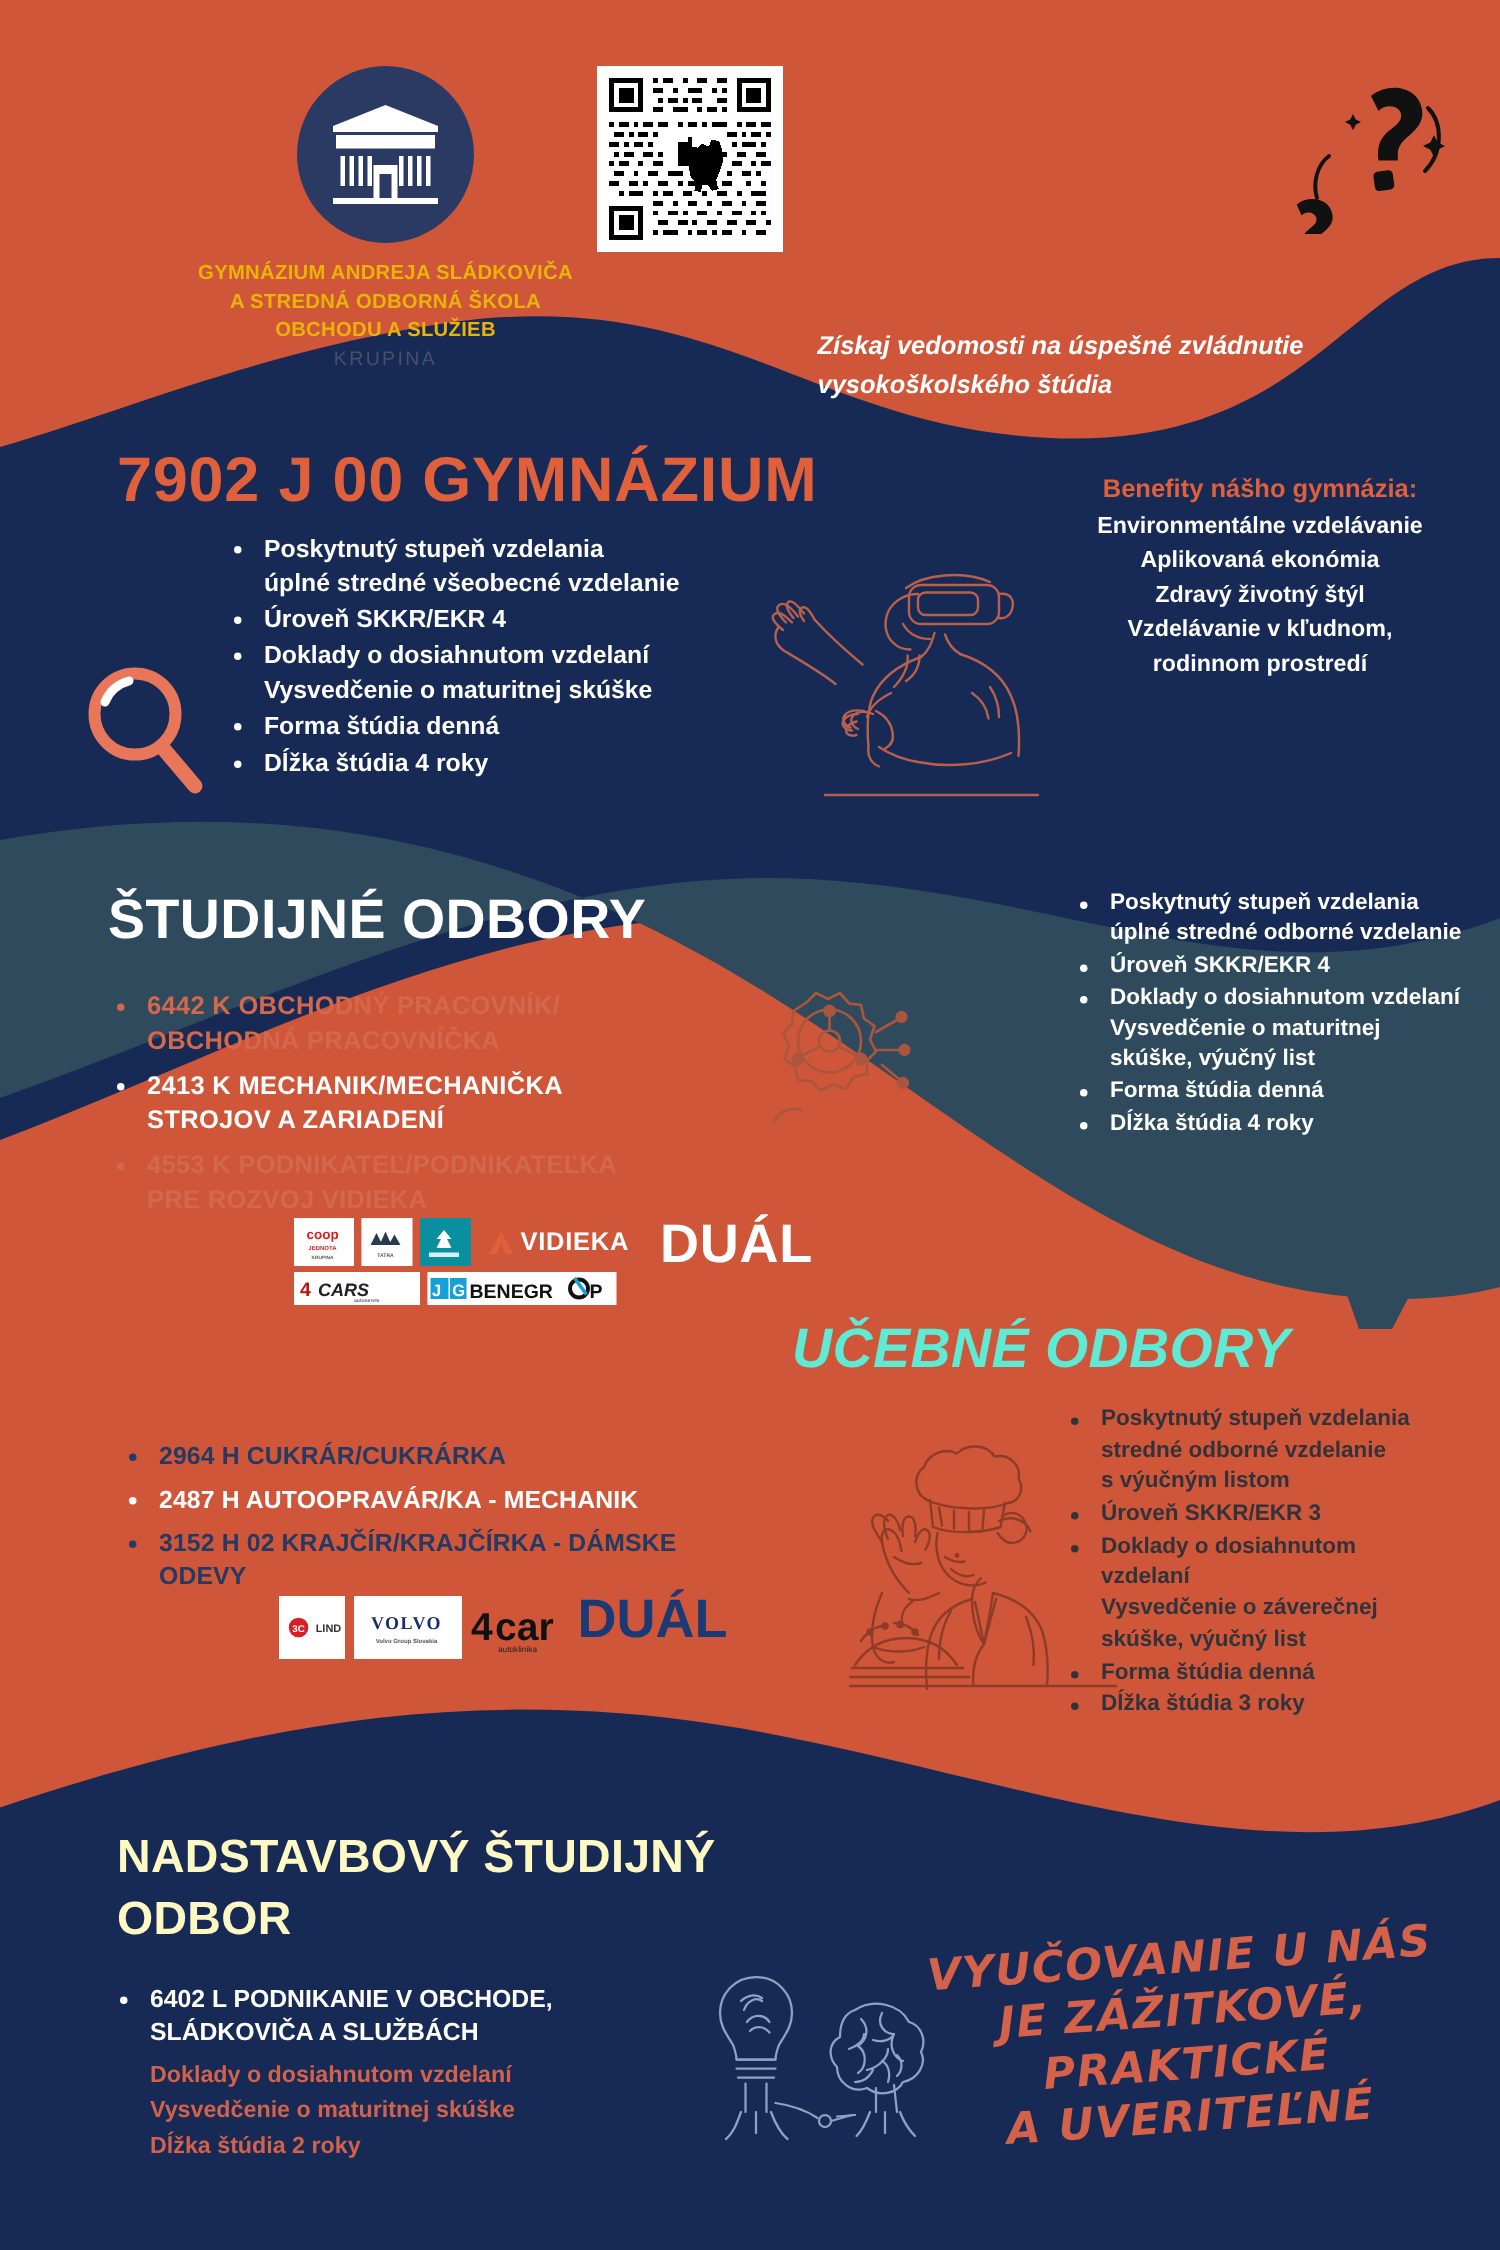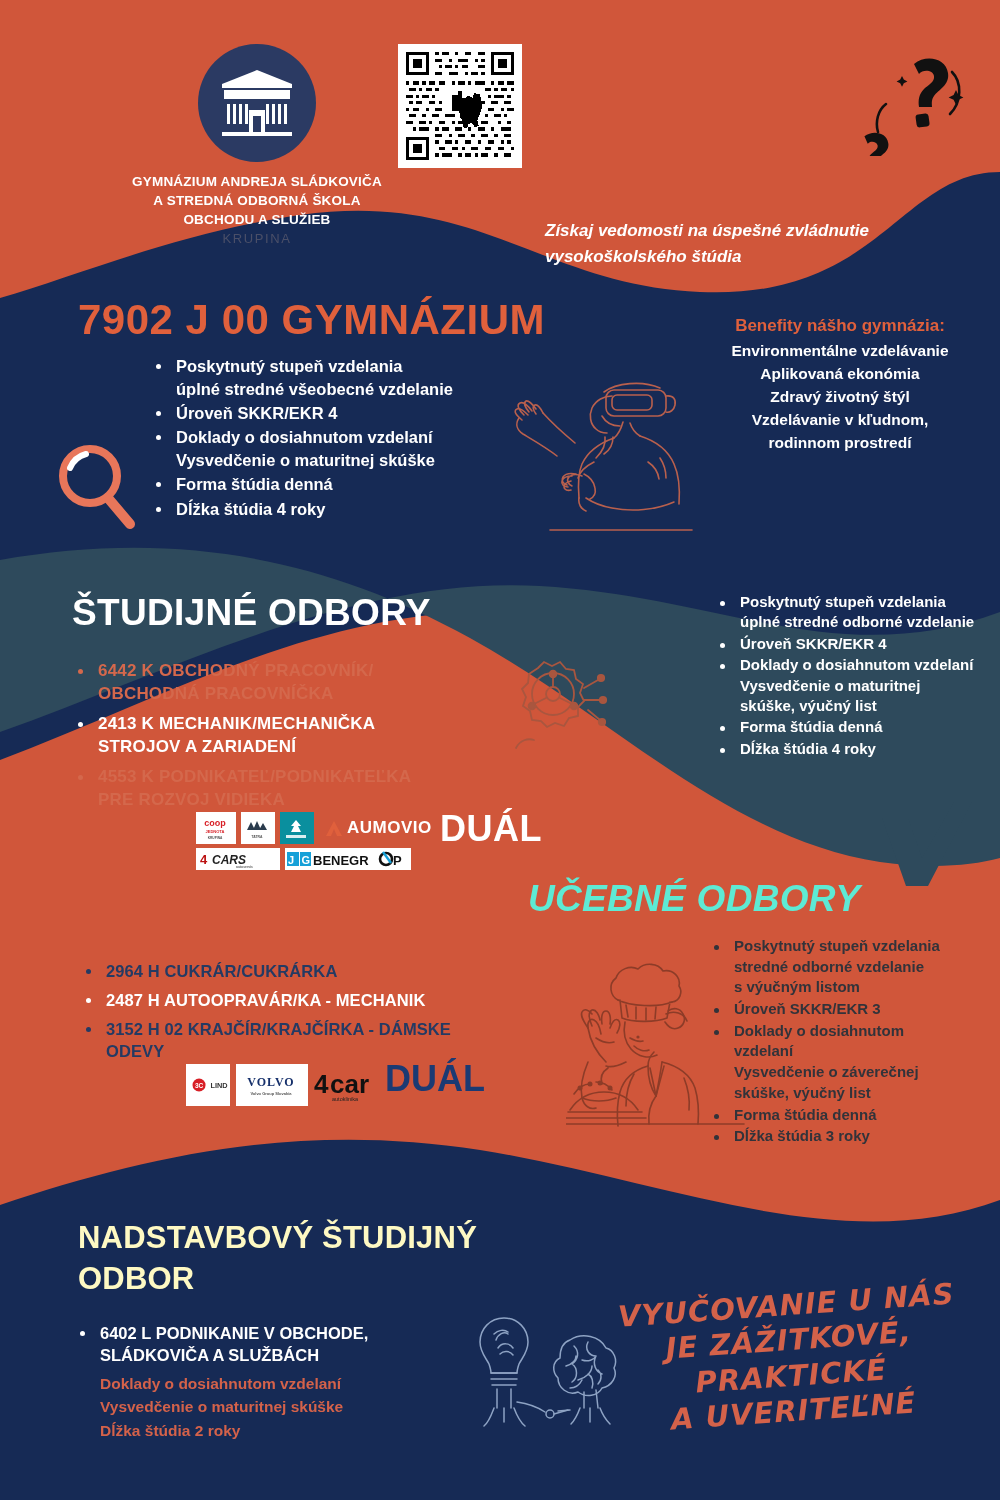--- a/index.html
+++ b/index.html
@@ -15,21 +15,21 @@
   .layer { position:absolute; z-index:5; }
 
   
   #logo-block { left:132px; top:44px; width:250px; text-align:center; }
   .logo-circle {
     width:118px; height:118px; border-radius:50%;
     background:#2b3a63; margin:0 auto 10px auto;
     display:flex; align-items:center; justify-content:center;
   }
   .school-name {
-    color:#ffffff; font-weight:bold; font-size:13.5px;
+    color:#eab308; font-weight:bold; font-size:13.5px;
     line-height:1.42; letter-spacing:.2px;
   }
   .school-city { color:#4a4f68; font-size:13px; letter-spacing:1.6px; margin-top:2px; }
 
   #qr-block { left:398px; top:44px; }
   .qr-box { background:#fff; padding:8px; width:124px; height:124px; }
 
   #qmarks { left:852px; top:36px; width:120px; height:120px; }
 
   #tagline {
@@ -446,21 +446,21 @@
       <svg width="32" height="30" viewBox="0 0 32 30">
           <rect width="32" height="30" fill="#0a8f9e"></rect>
         <path d="M16 7 l5 6 l-3 0 l3 6 l-10 0 l3 -6 l-3 0 Z" fill="#fff"></path>
         <rect x="6" y="22" width="20" height="3" fill="#fff" opacity=".85"></rect>
         </svg>
     </div>
     <div style="display:flex;align-items:center;gap:4px;margin-left:6px">
       <svg width="18" height="20" viewBox="0 0 18 20">
           <path d="M9 3 L17 18 L12 18 L9 11 L6 18 L1 18 Z" fill="#e0603c"></path>
         </svg>
-      <span style="color:#fff;font-size:17px;font-weight:600;letter-spacing:.5px;font-family:'Liberation Sans',sans-serif">AUMOVIO</span>
+      <span style="color:#fff;font-size:17px;font-weight:600;letter-spacing:.5px;font-family:'Liberation Sans',sans-serif">VIDIEKA</span>
     </div>
   </div>
 
   <div class="layer" id="logos-a2">
     <div class="lg" style="width:84px;height:22px">
       <svg width="82" height="20" viewBox="0 0 82 20">
           <rect width="82" height="20" fill="#fff"></rect>
         <text x="4" y="15" font-size="13" font-weight="bold" fill="#b11" font-family="'Liberation Sans',sans-serif">4</text>
         <text x="16" y="15" font-size="12" font-weight="bold" fill="#222" font-style="italic" font-family="'Liberation Sans',sans-serif">CARS</text>
         <text x="40" y="19" font-size="3.4" fill="#666" font-family="'Liberation Sans',sans-serif">autoservis</text>

